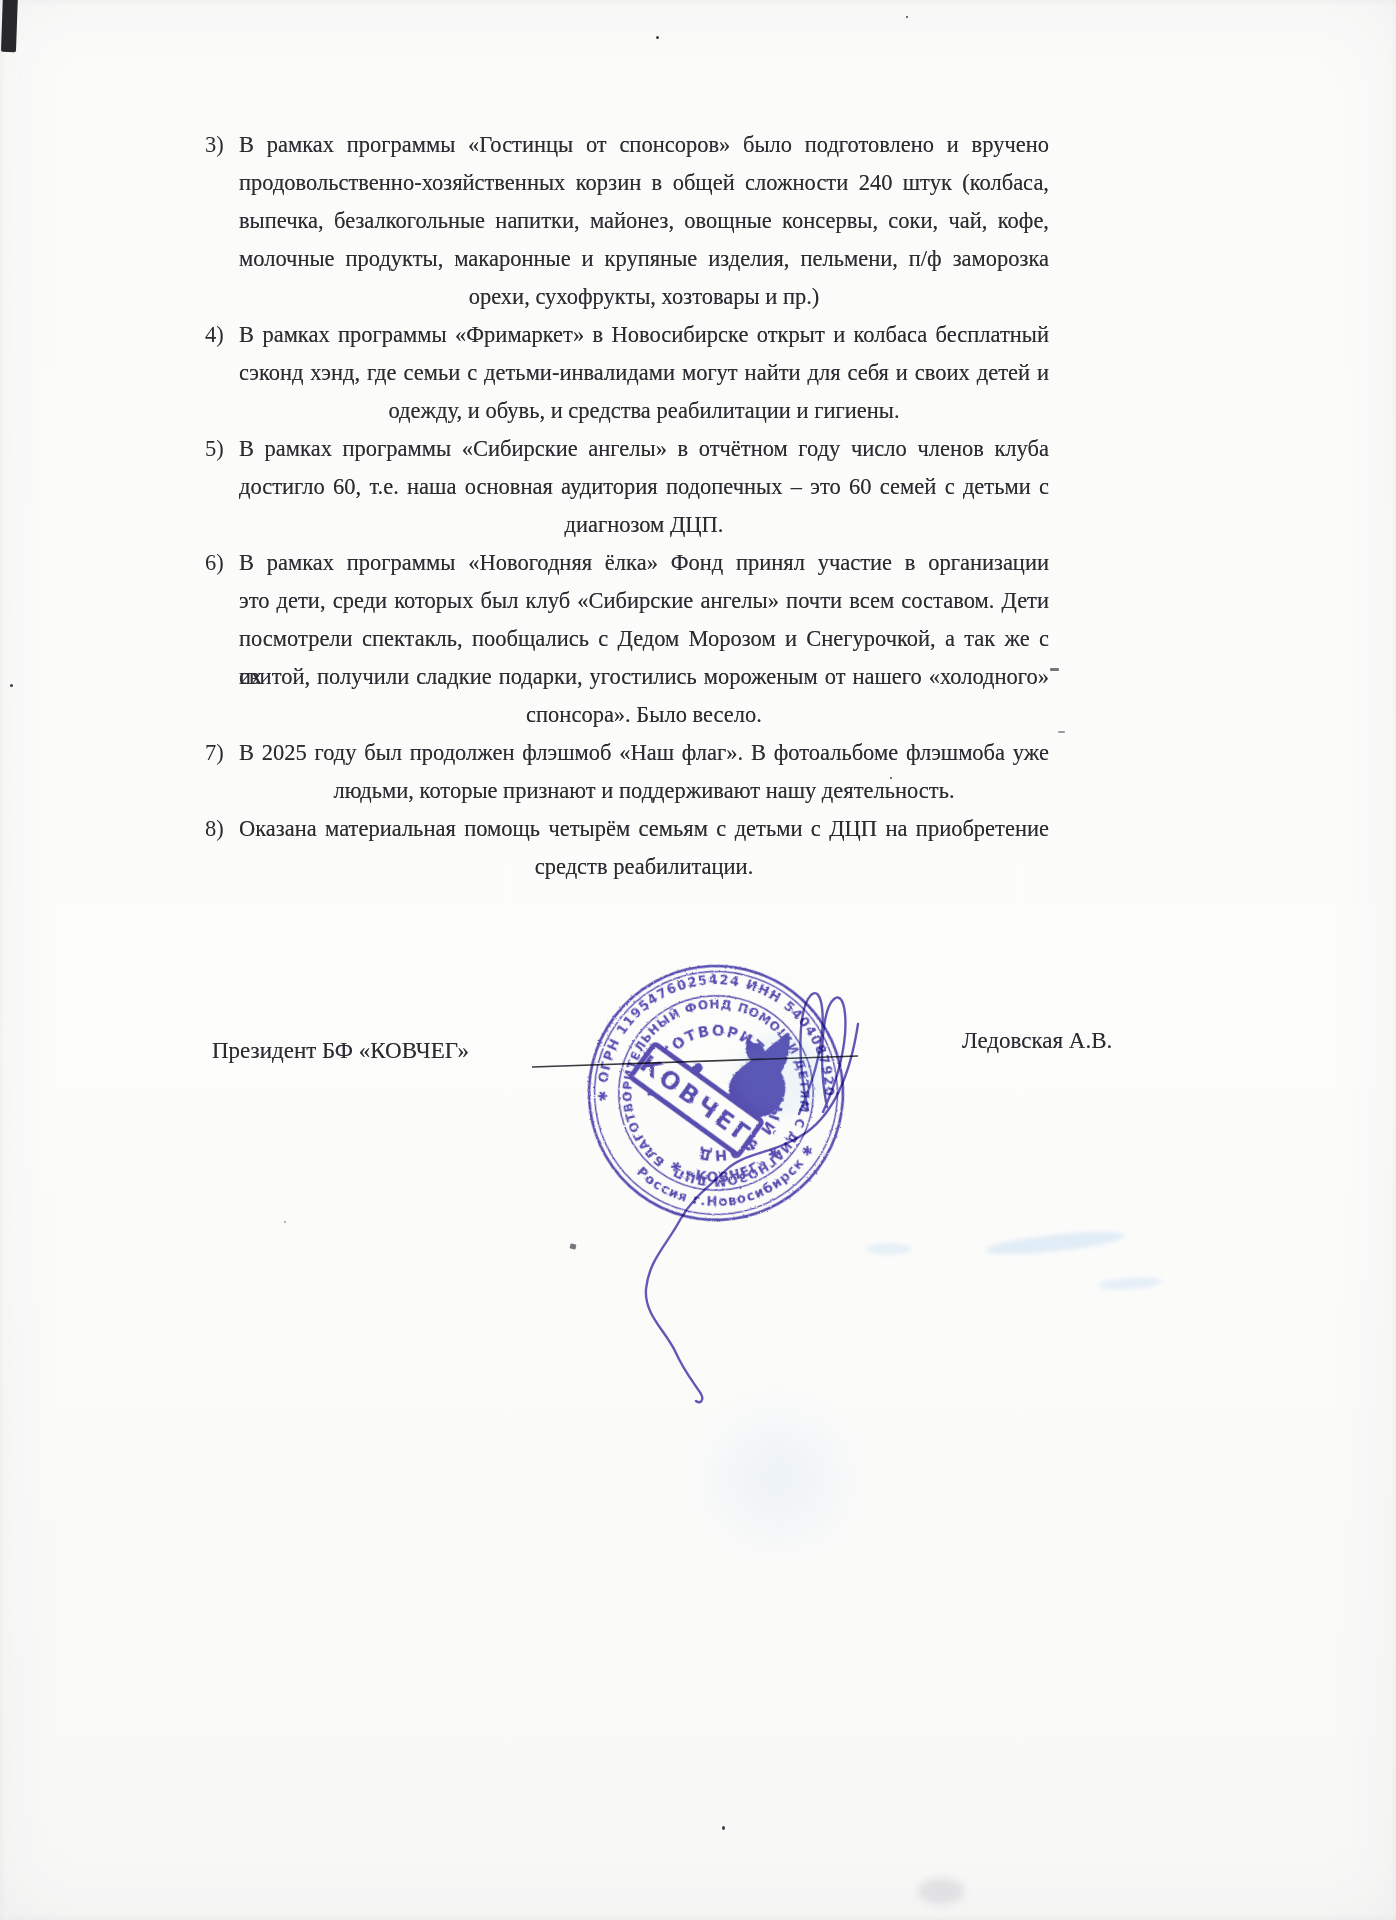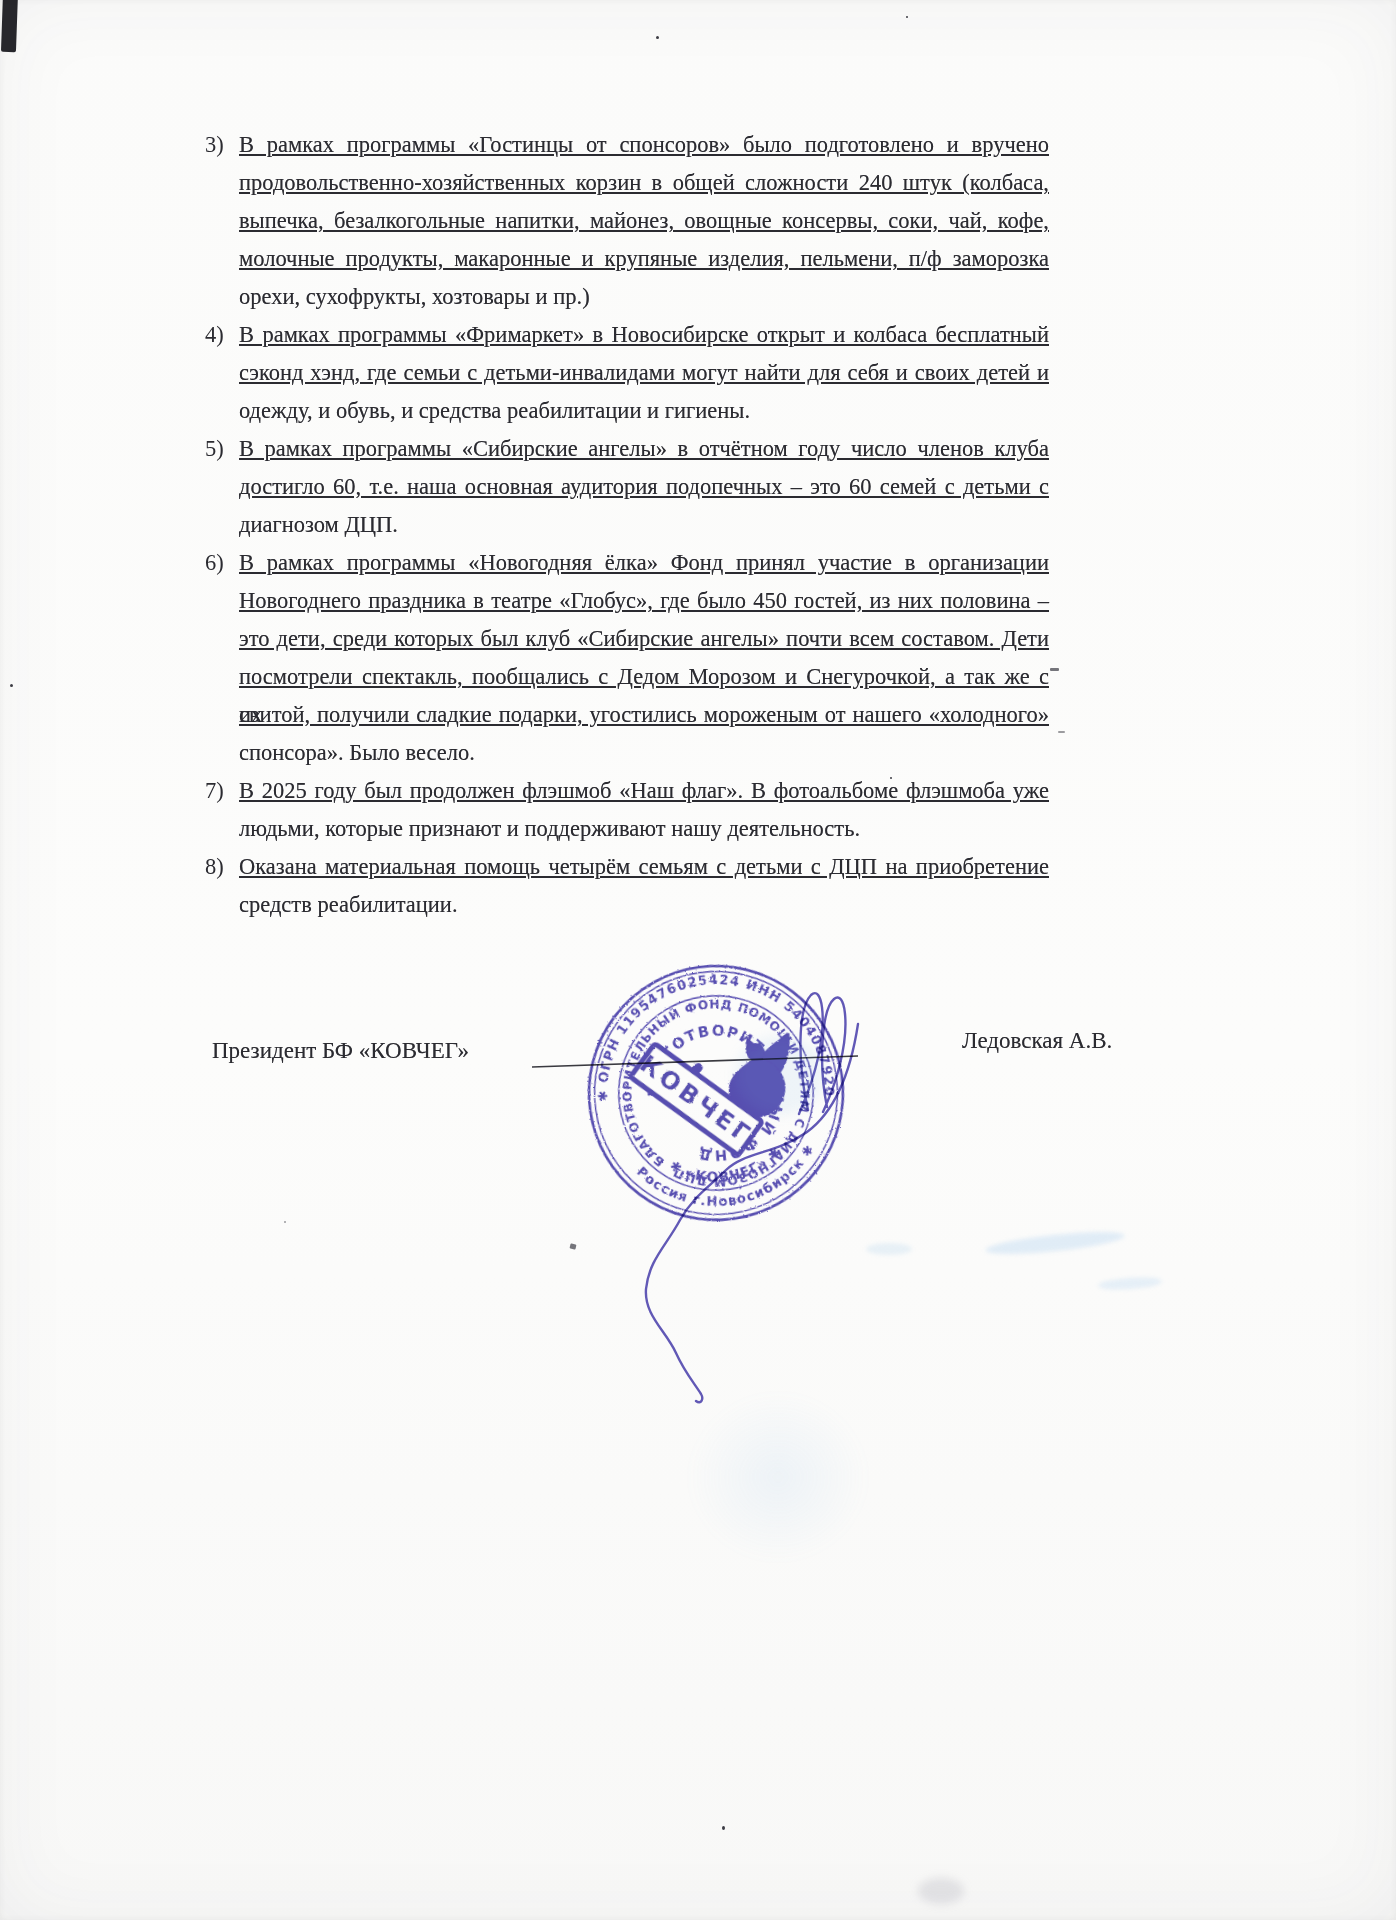--- a/index.html
+++ b/index.html
@@ -12,22 +12,23 @@
     color:#2b2b31;
   }
   
   .report-list{position:absolute;left:205px;top:126px;width:844px;}
   .item{display:flex;}
   .num{width:34px;flex:0 0 34px;font-size:22.5px;line-height:38px;height:38px;}
   .body{width:810px;flex:0 0 810px;}
   .line{
     font-size:22.5px;line-height:38px;height:38px;white-space:nowrap;
     text-shadow:0 0 .5px rgba(45,45,52,.55);
+    text-align:center;
   }
-  .line.j{white-space:normal;text-align:justify;text-align-last:justify;word-spacing:1px;text-decoration:underline;}
+  .line.j{white-space:normal;text-align:justify;text-align-last:justify;word-spacing:1px;}
   
   .sig-title{position:absolute;left:212px;top:1038px;font-size:23px;text-shadow:0 0 .5px rgba(45,45,52,.5);}
   .sig-name{position:absolute;left:942px;top:1028px;font-size:23px;text-shadow:0 0 .5px rgba(45,45,52,.5);margin-left:20px;}
   .overlay-svg{position:absolute;left:0;top:0;pointer-events:none;}
   .stamp-wrap{position:absolute;left:587px;top:964px;width:258px;height:258px;}
   .stamp-wrap svg{mix-blend-mode:multiply;}
   .pen{mix-blend-mode:multiply;}
   
   .smudge{position:absolute;border-radius:50%;}
   .speck{position:absolute;background:#3c3c44;border-radius:50%;}
@@ -67,21 +68,20 @@
         <div class="body">
           <div class="line j">В рамках программы «Сибирские ангелы» в отчётном году число членов клуба</div>
           <div class="line j">достигло 60, т.е. наша основная аудитория подопечных – это 60 семей с детьми с</div>
           <div class="line">диагнозом ДЦП.</div>
         </div>
       </div>
       <div class="item">
         <span class="num">6)</span>
         <div class="body">
           <div class="line j">В рамках программы «Новогодняя ёлка» Фонд принял участие в организации</div>
-          <div class="line j">Новогоднего праздника в театре «Глобус», где было 450 гостей, из них половина –</div>
           <div class="line j">это дети, среди которых был клуб «Сибирские ангелы» почти всем составом. Дети</div>
           <div class="line j">посмотрели спектакль, пообщались с Дедом Морозом и Снегурочкой, а так же с их</div>
           <div class="line j">свитой, получили сладкие подарки, угостились мороженым от нашего «холодного»</div>
           <div class="line">спонсора». Было весело.</div>
         </div>
       </div>
       <div class="item">
         <span class="num">7)</span>
         <div class="body">
           <div class="line j">В 2025 году был продолжен  флэшмоб «Наш флаг». В фотоальбоме флэшмоба уже</div>

